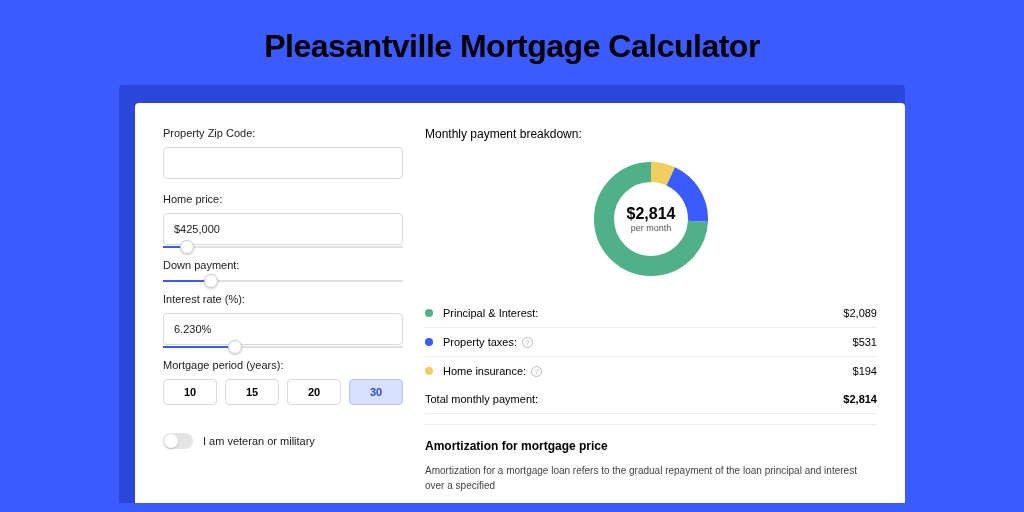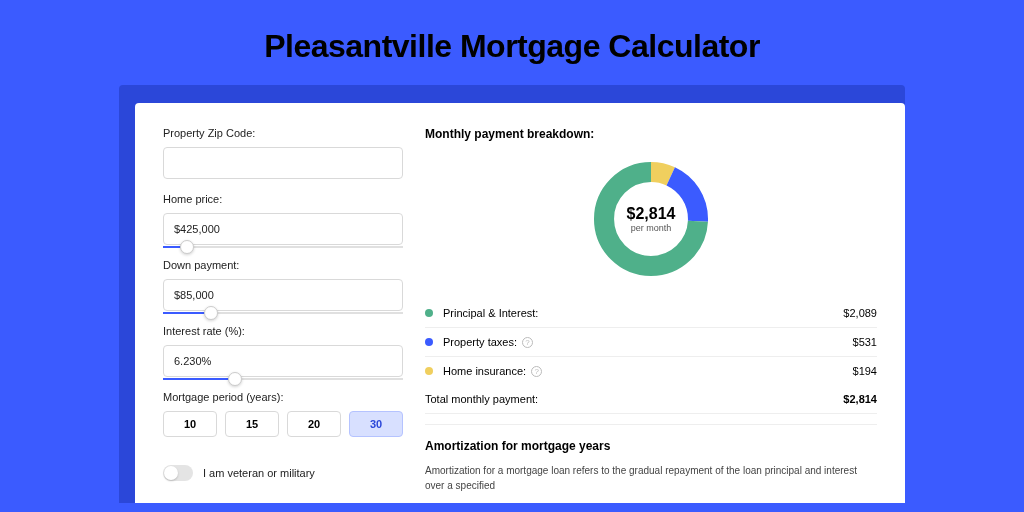--- a/index.html
+++ b/index.html
@@ -106,21 +106,21 @@
     content: '';
     position: absolute;
     left: 1px; top: 1px;
     width: 14px; height: 14px;
     background: #fff;
     border-radius: 50%;
     box-shadow: 0 1px 2px rgba(0,0,0,0.2);
   }
   .toggle-label { font-size: 11px; color: #222; }
 
-  .breakdown-title { font-size: 12px; font-weight: 700; margin-bottom: 8px; }
+  .breakdown-title { font-size: 12px; font-weight: 400; margin-bottom: 8px; }
   .donut-wrap { display: flex; justify-content: center; padding: 8px 0 18px 0; }
   .donut { position: relative; width: 124px; height: 124px; }
   .donut svg { width: 124px; height: 124px; transform: rotate(-90deg); }
   .donut-center {
     position: absolute;
     top: 0; left: 0; right: 0; bottom: 0;
     display: flex; flex-direction: column;
     align-items: center; justify-content: center;
   }
   .donut-amount { font-size: 16px; font-weight: 800; }
@@ -172,21 +172,20 @@
         <label class="field-label">Home price:</label>
         <input class="input" value="$425,000" style="">
         <div class="slider-track"></div>
         <div class="slider-fill" id="hp-fill" style="width: 10%;"></div>
         <div class="slider-thumb" id="hp-thumb" style="left: 10%;"></div>
       </div>
 
       <div class="field">
         <label class="field-label">Down payment:</label>
         <div class="dp-row">
-          <input class="input" value="$85,000" style="">
         </div>
         <div class="slider-track"></div>
         <div class="slider-fill" id="dp-fill" style="width: 20%;"></div>
         <div class="slider-thumb" id="dp-thumb" style="left: 20%;"></div>
       </div>
 
       <div class="field">
         <label class="field-label">Interest rate (%):</label>
         <input class="input" value="6.230%" style="">
         <div class="slider-track"></div>
@@ -244,19 +243,19 @@
             <span class="legend-val">$194</span>
           </div>
         </div>
 
       <div class="legend-row legend-total">
         <span class="legend-label">Total monthly payment:</span>
         <span class="legend-val">$2,814</span>
       </div>
 
       <div class="amort-section">
-        <div class="amort-title">Amortization for mortgage years</div>
+        <div class="amort-title">Amortization for mortgage price</div>
         <div class="amort-text">Amortization for a mortgage loan refers to the gradual repayment of the loan principal and interest over a specified</div>
       </div>
     </div>
 
   </div>
 </div>
 
 </body></html>

